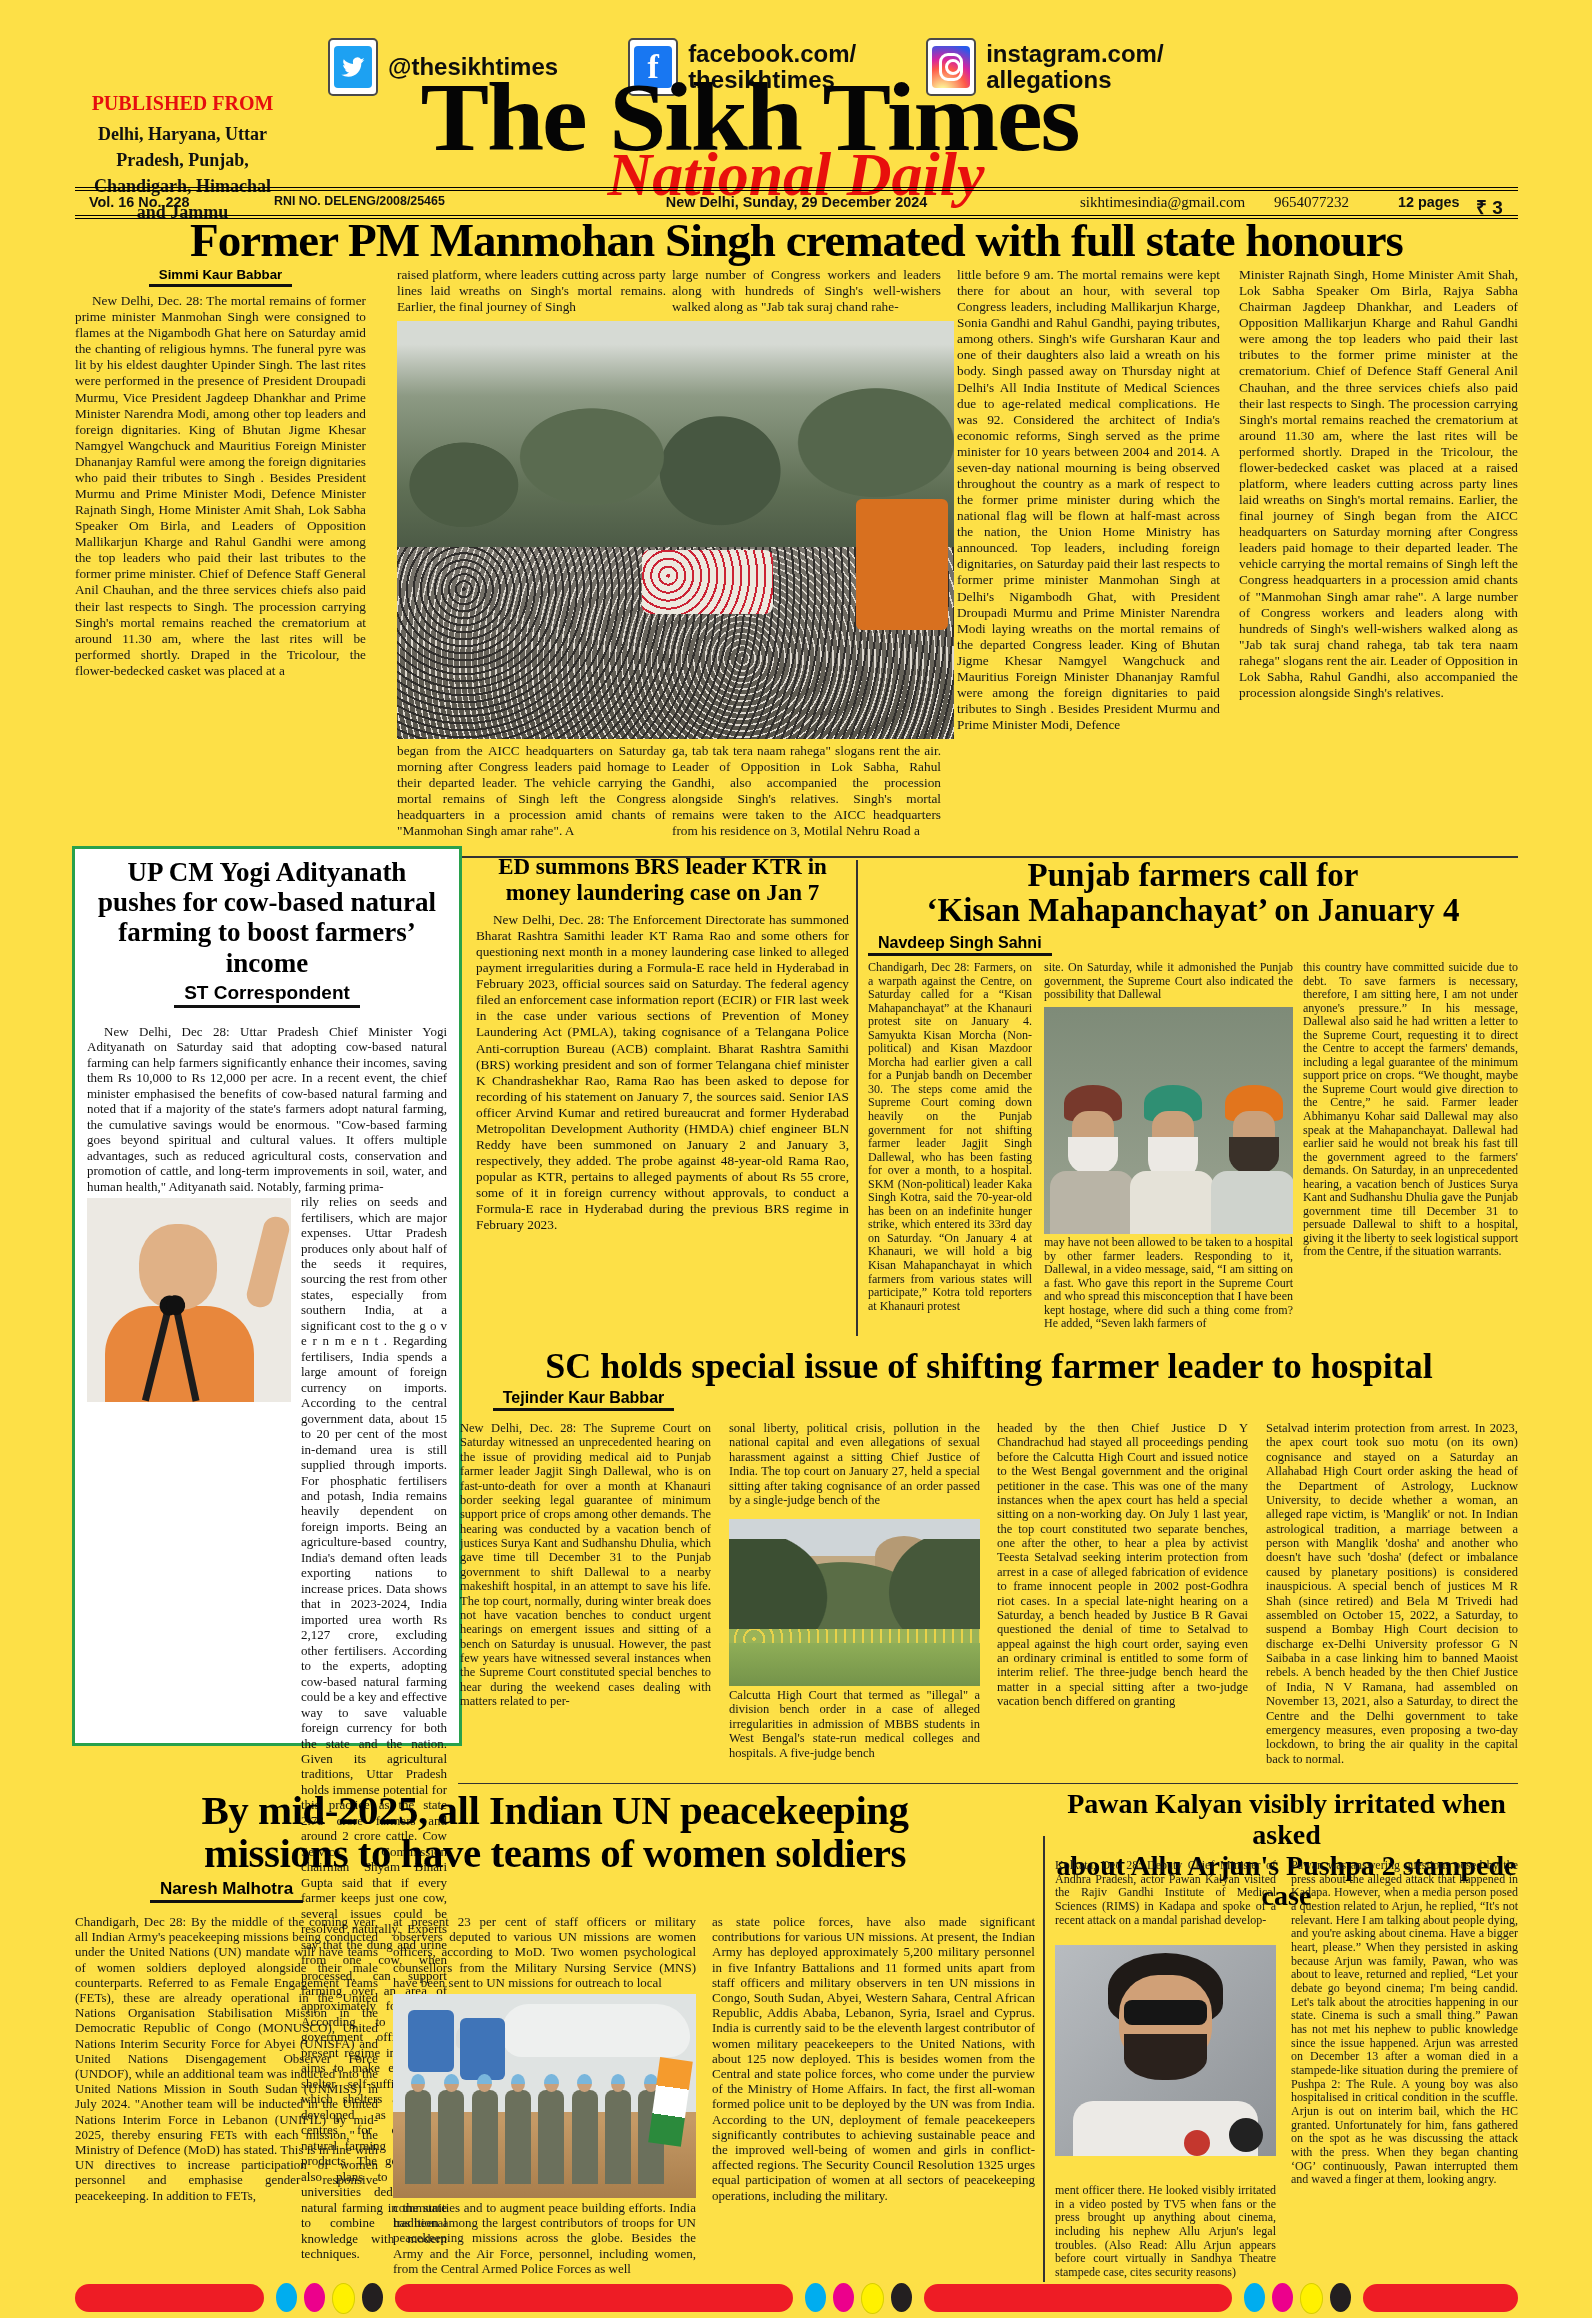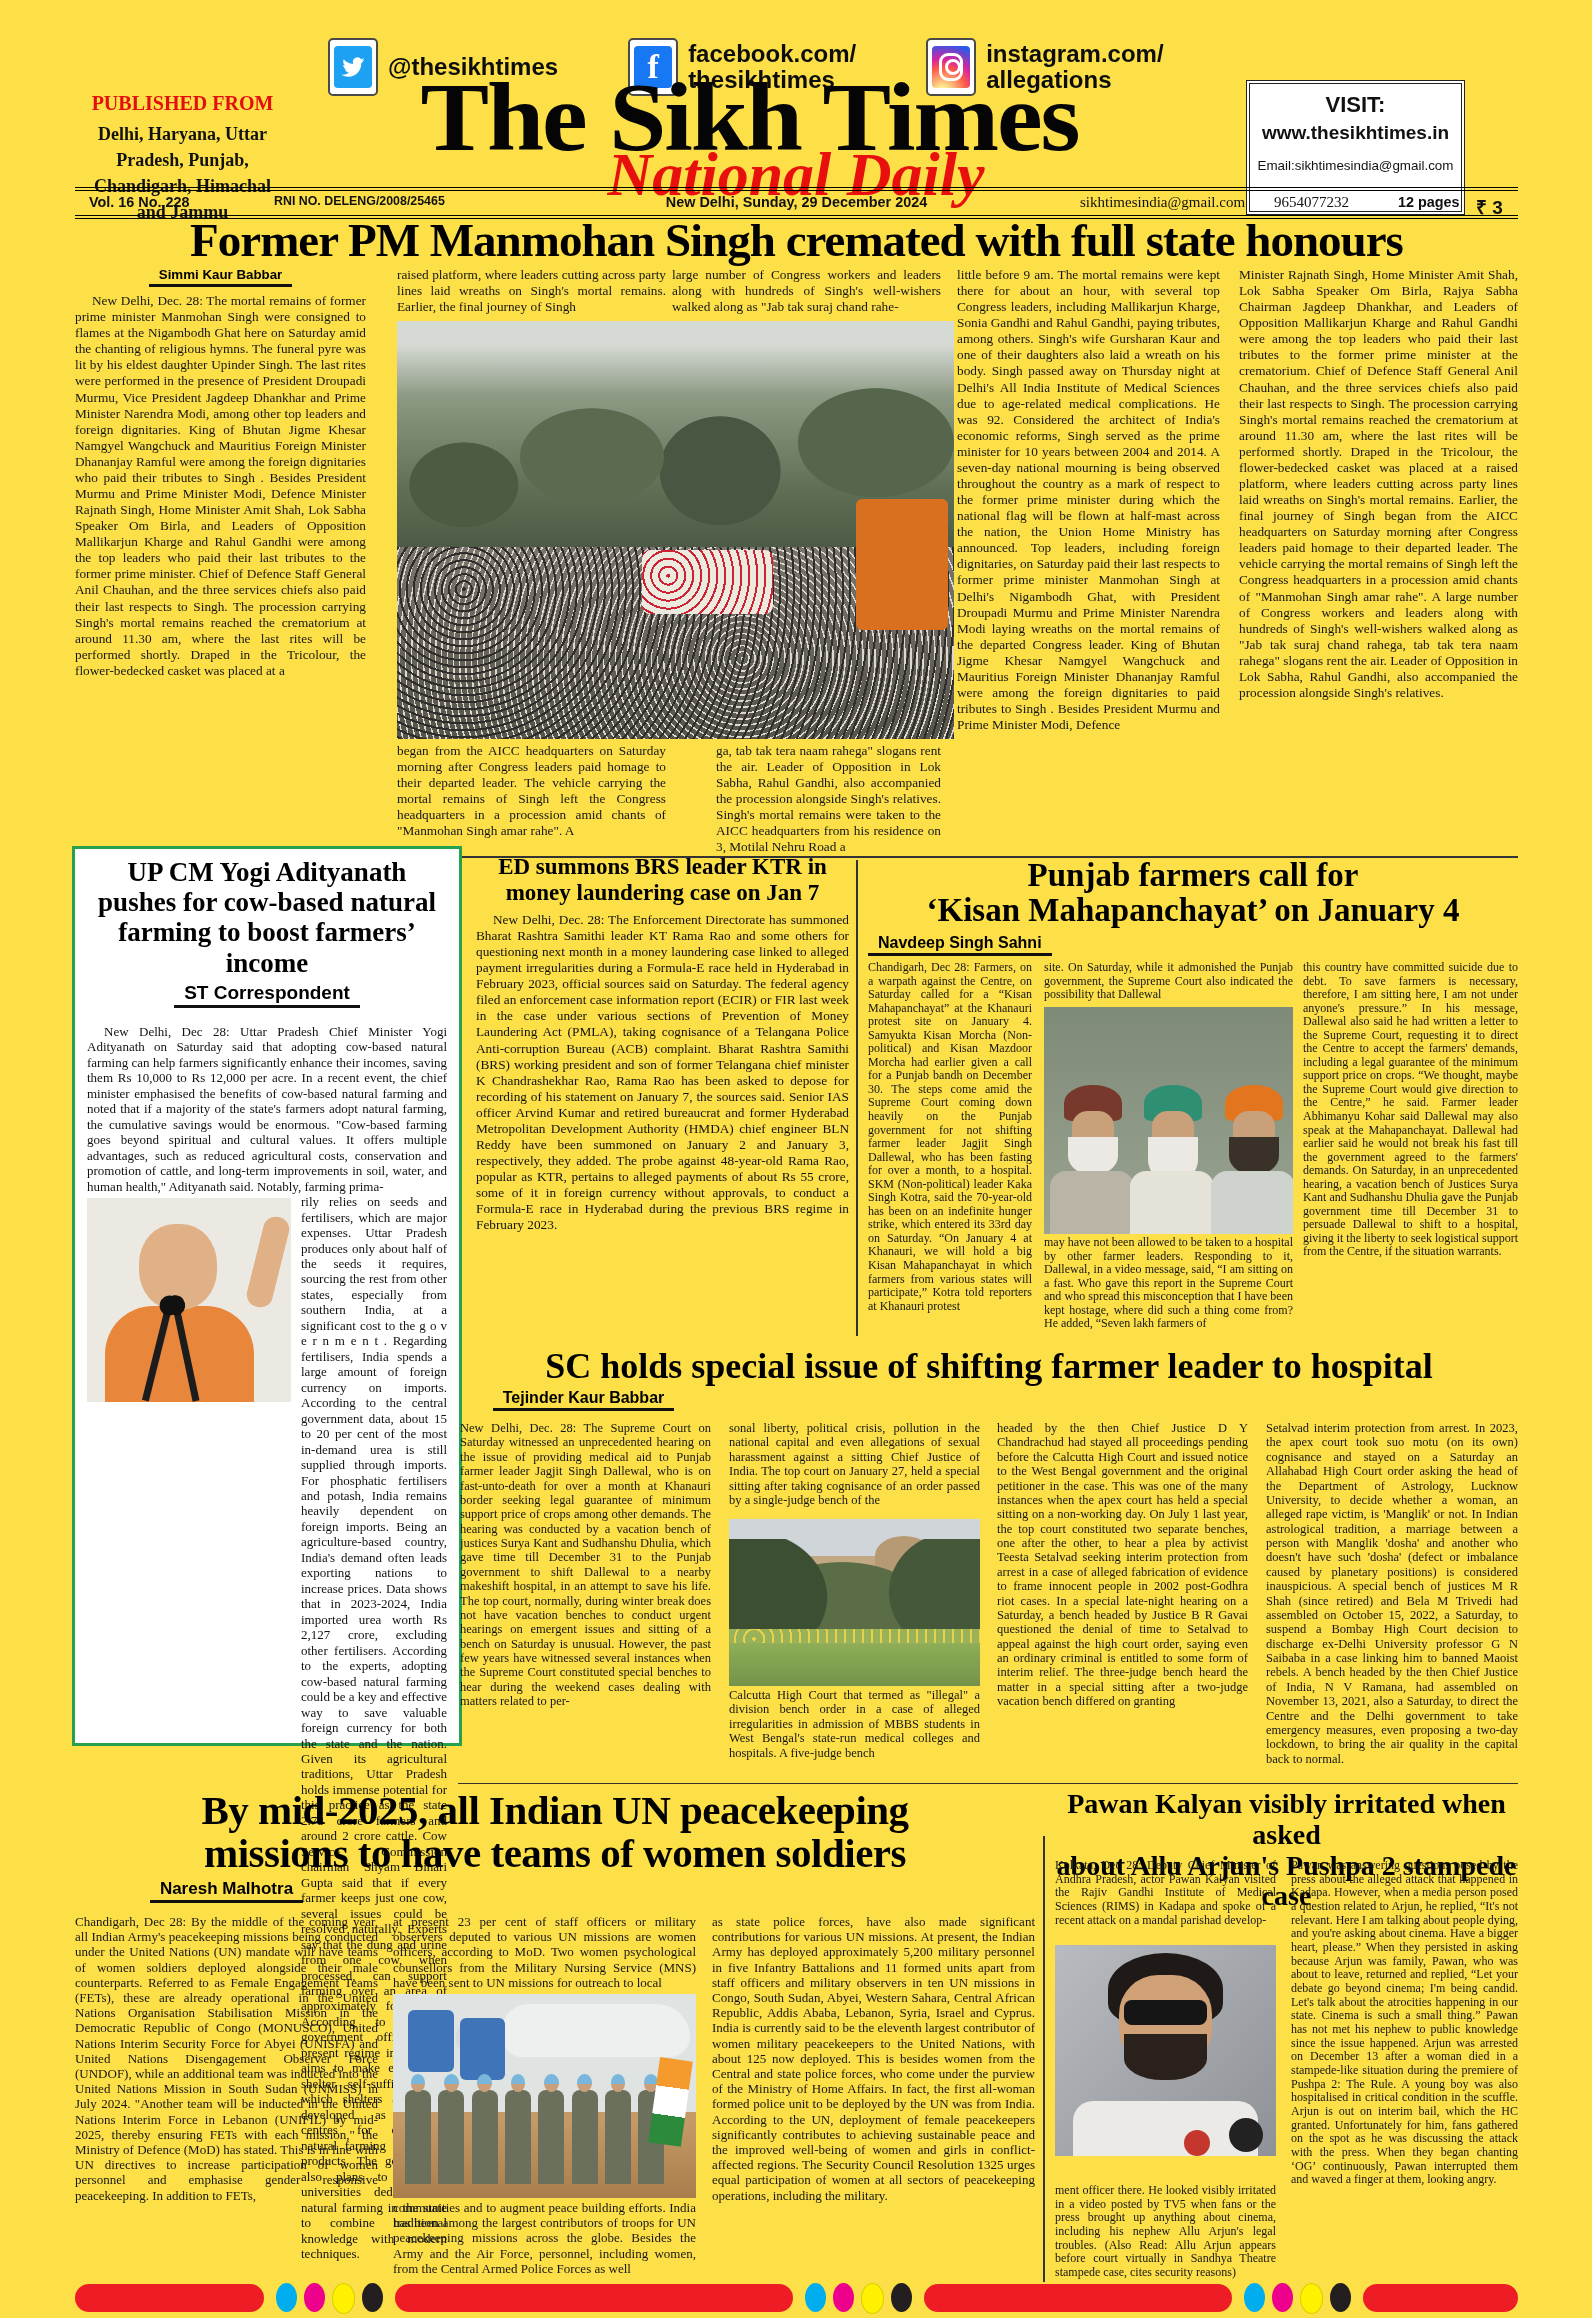--- a/index.html
+++ b/index.html
@@ -143,25 +143,20 @@
         <div>allegations</div>
       </div>
     </div>
   </div>
 
   <div id="pubfrom">
     <div class="red">PUBLISHED FROM</div>
     <div class="regions">Delhi, Haryana, Uttar Pradesh, Punjab, Chandigarh, Himachal and Jammu</div>
   </div>
   <div id="paper-title">The Sikh Times</div>
-  <div id="visit-box">
-    <div class="v1">VISIT:</div>
-    <div class="v2">www.thesikhtimes.in</div>
-    <div class="v3">Email:sikhtimesindia@gmail.com</div>
-  </div>
   <div id="tagline">National Daily</div>
 
   <div id="dateline">
     <span class="dl-vol">Vol. 16 No. 228</span>
     <span class="dl-rni">RNI NO. DELENG/2008/25465</span>
     <span class="dl-date">New Delhi, Sunday, 29 December 2024</span>
     <span class="dl-email">sikhtimesindia@gmail.com</span>
     <span class="dl-phone">9654077232</span>
     <span class="dl-pages">12 pages</span>
     <span class="dl-price">₹ 3</span>
@@ -175,21 +170,21 @@
       <div class="seg ind" style="margin-top:6px;height:553px;">New Delhi, Dec. 28: The mortal remains of former prime minister Manmohan Singh were consigned to flames at the Nigambodh Ghat here on Saturday amid the chanting of religious hymns. The funeral pyre was lit by his eldest daughter Upinder Singh. The last rites were performed in the presence of President Droupadi Murmu, Vice President Jagdeep Dhankhar and Prime Minister Narendra Modi, among other top leaders and foreign dignitaries. King of Bhutan Jigme Khesar Namgyel Wangchuck and Mauritius Foreign Minister Dhananjay Ramful were among the foreign dignitaries who paid their tributes to Singh . Besides President Murmu and Prime Minister Modi, Defence Minister Rajnath Singh, Home Minister Amit Shah, Lok Sabha Speaker Om Birla, and Leaders of Opposition Mallikarjun Kharge and Rahul Gandhi were among the top leaders who paid their last tributes to the former prime minister. Chief of Defence Staff General Anil Chauhan, and the three services chiefs also paid their last respects to Singh. The procession carrying Singh's mortal remains reached the crematorium at around 11.30 am, where the last rites will be performed shortly. Draped in the Tricolour, the flower-bedecked casket was placed at a</div>
     </div>
     <div class="col" style="left:322px;top:0;width:269px;height:591px;">
       <div class="seg" style="height:50px;">raised platform, where leaders cutting across party lines laid wreaths on Singh's mortal remains. Earlier, the final journey of Singh</div>
       <div style="height:426px;"></div>
       <div class="seg" style="height:115px;">began from the AICC headquarters on Saturday morning after Congress leaders paid homage to their departed leader. The vehicle carrying the mortal remains of Singh left the Congress headquarters in a procession amid chants of "Manmohan Singh amar rahe". A</div>
     </div>
     <div class="col" style="left:597px;top:0;width:269px;height:591px;">
       <div class="seg" style="height:50px;">large number of Congress workers and leaders along with hundreds of Singh's well-wishers walked along as "Jab tak suraj chand rahe-</div>
       <div style="height:426px;"></div>
-      <div class="seg" style="height:115px;margin-left:44px;">ga, tab tak tera naam rahega" slogans rent the air. Leader of Opposition in Lok Sabha, Rahul Gandhi, also accompanied the procession alongside Singh's relatives. Singh's mortal remains were taken to the AICC headquarters from his residence on 3, Motilal Nehru Road a</div>
+      <div class="seg" style="height:115px;">ga, tab tak tera naam rahega" slogans rent the air. Leader of Opposition in Lok Sabha, Rahul Gandhi, also accompanied the procession alongside Singh's relatives. Singh's mortal remains were taken to the AICC headquarters from his residence on 3, Motilal Nehru Road a</div>
     </div>
     <div class="photo abs" style="left:322px;top:54px;width:557px;height:418px;">
       <div class="lead-trees"></div>
       <div class="lead-crowd"></div>
       <div class="lead-flowers"></div>
       <div class="lead-truck" style="background:#d8701f;"></div>
     </div>
     <div class="col" style="left:882px;top:0;width:263px;height:591px;">little before 9 am. The mortal remains were kept there for about an hour, with several top Congress leaders, including Mallikarjun Kharge, Sonia Gandhi and Rahul Gandhi, paying tributes, among others. Singh's wife Gursharan Kaur and one of their daughters also laid a wreath on his body. Singh passed away on Thursday night at Delhi's All India Institute of Medical Sciences due to age-related medical complications. He was 92. Considered the architect of India's economic reforms, Singh served as the prime minister for 10 years between 2004 and 2014. A seven-day national mourning is being observed throughout the country as a mark of respect to the former prime minister during which the national flag will be flown at half-mast across the nation, the Union Home Ministry has announced. Top leaders, including foreign dignitaries, on Saturday paid their last respects to former prime minister Manmohan Singh at Delhi's Nigambodh Ghat, with President Droupadi Murmu and Prime Minister Narendra Modi laying wreaths on the mortal remains of the departed Congress leader. King of Bhutan Jigme Khesar Namgyel Wangchuck and Mauritius Foreign Minister Dhananjay Ramful were among the foreign dignitaries to paid tributes to Singh . Besides President Murmu and Prime Minister Modi, Defence</div>
     <div class="col" style="left:1164px;top:0;width:279px;height:591px;">Minister Rajnath Singh, Home Minister Amit Shah, Lok Sabha Speaker Om Birla, Rajya Sabha Chairman Jagdeep Dhankhar, and Leaders of Opposition Mallikarjun Kharge and Rahul Gandhi were among the top leaders who paid their last tributes to the former prime minister at the crematorium. Chief of Defence Staff General Anil Chauhan, and the three services chiefs also paid their last respects to Singh. The procession carrying Singh's mortal remains reached the crematorium at around 11.30 am, where the last rites will be performed shortly. Draped in the Tricolour, the flower-bedecked casket was placed at a raised platform, where leaders cutting across party lines laid wreaths on Singh's mortal remains. Earlier, the final journey of Singh began from the AICC headquarters on Saturday morning after Congress leaders paid homage to their departed leader. The vehicle carrying the mortal remains of Singh left the Congress headquarters in a procession amid chants of "Manmohan Singh amar rahe". A large number of Congress workers and leaders along with hundreds of Singh's well-wishers walked along as "Jab tak suraj chand rahega, tab tak tera naam rahega" slogans rent the air. Leader of Opposition in Lok Sabha, Rahul Gandhi, also accompanied the procession alongside Singh's relatives.</div>
   </div>

